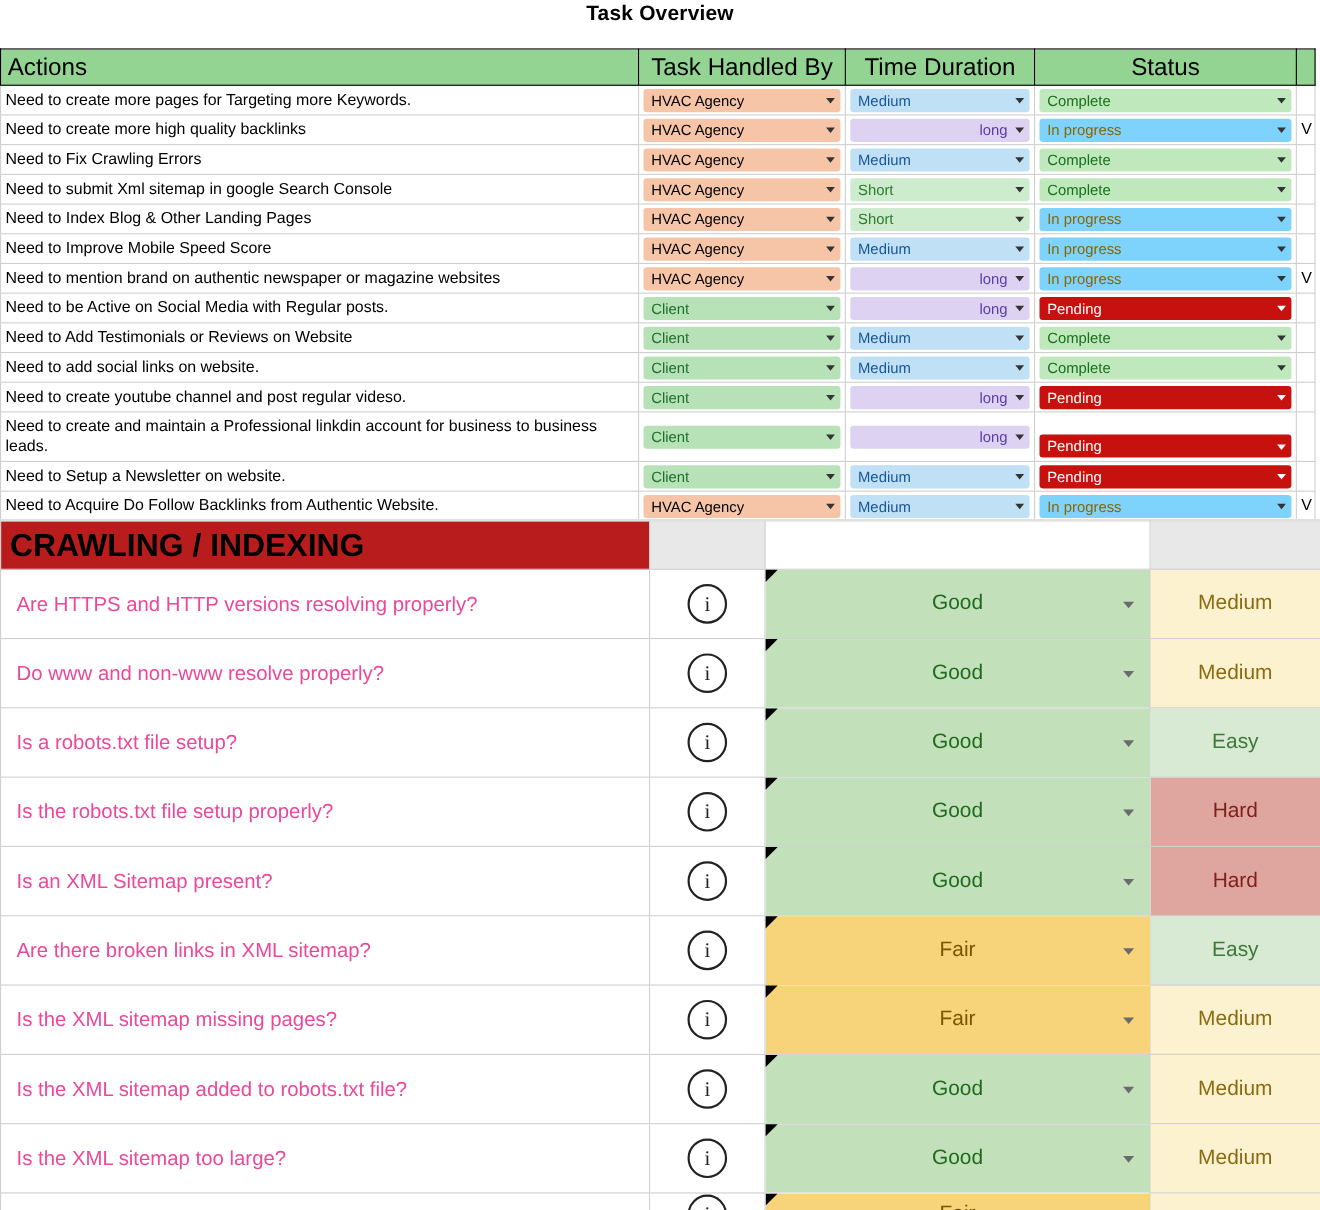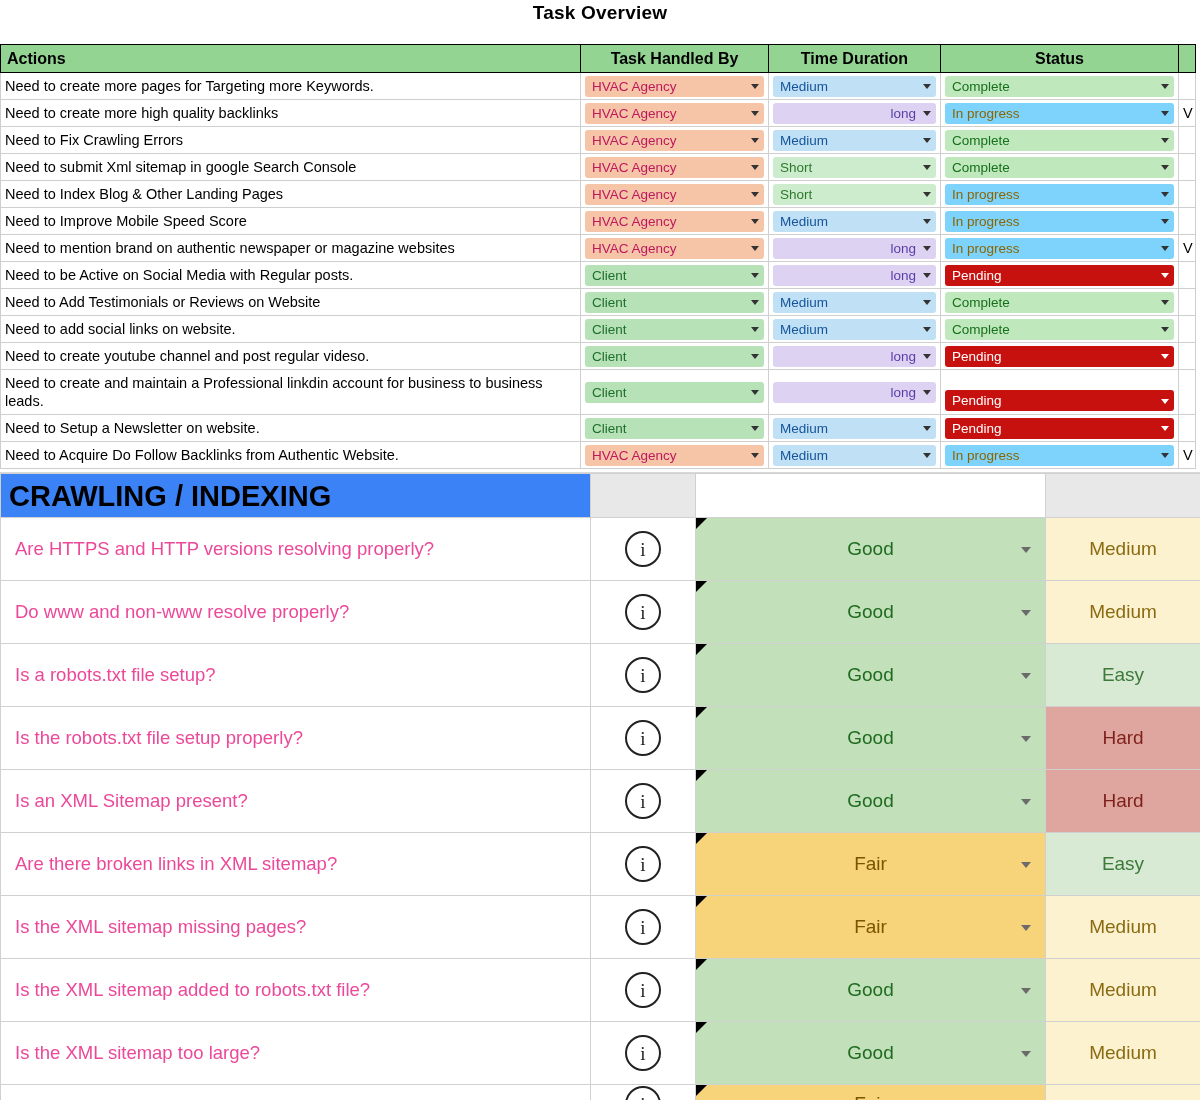--- a/index.html
+++ b/index.html
@@ -37,22 +37,22 @@
   }
   table.tasks col.c-action  { width: 580px; }
   table.tasks col.c-handled { width: 188px; }
   table.tasks col.c-time    { width: 172px; }
   table.tasks col.c-status  { width: 238px; }
   table.tasks col.c-extra   { width: 17px; }
 
   table.tasks th {
     background: #93d492;
     border: 1px solid #000;
-    font-size: 16px;
-    font-weight: bold;
+    font-size: 22px;
+    font-weight: normal;
     color: #000;
     padding: 3px 6px;
     height: 28px;
   }
   th.th-action { text-align: left; }
   th.th-handled, th.th-time { text-align: center; }
   th.th-status { text-align: center; }
   th.th-extra { background:#fff; border:none; }
 
   table.tasks td {
@@ -86,21 +86,21 @@
   }
   .chip .caret {
     position: absolute;
     right: 5px; top: 50%;
     margin-top: -2px;
     width: 0; height: 0;
     border-left: 4.5px solid transparent;
     border-right: 4.5px solid transparent;
     border-top: 5px solid #333;
   }
-  .chip-hvac   { background:#f6c5a8; color:#be185d; }
+  .chip-hvac   { background:#f6c5a8; color:#000000; }
   .chip-client { background:#b7e1b6; color:#1e6f2c; }
   .chip-medium { background:#bfe0f5; color:#17559a; }
   .chip-long   { background:#ded2f2; color:#5a3da8;text-align:right; }
   .chip-short  { background:#cdeccd; color:#2c7a2c; }
   .chip-complete  { background:#bfe8bd; color:#17701a; }
   .chip-inprogress{ background:#7dd3fc; color:#8a6500; }
   .chip-pending   { background:#c7110f; color:#ffffff; }
   .chip-pending .caret { border-top-color:#ffffff; }
 
   .status-chip { width: 100%; }
@@ -124,21 +124,21 @@
     width: 1200px;
   }
   table.crawl col.q     { width: 590px; }
   table.crawl col.info  { width: 105px; }
   table.crawl col.state { width: 350px; }
   table.crawl col.diff  { width: 155px; }
 
   table.crawl td, table.crawl th { border: 1px solid #d0d0d0; }
 
   .crawl-head td {
-    background: #3b82f6;
+    background: #b91c1c;
     height: 44px;
     padding: 0 8px;
     border-bottom: 1px solid #b9b9b9;
   }
   .crawl-head .crawl-title {
     font-size: 29px;
     font-weight: bold;
     color: #000;
     line-height: 30px;
     white-space: nowrap;

